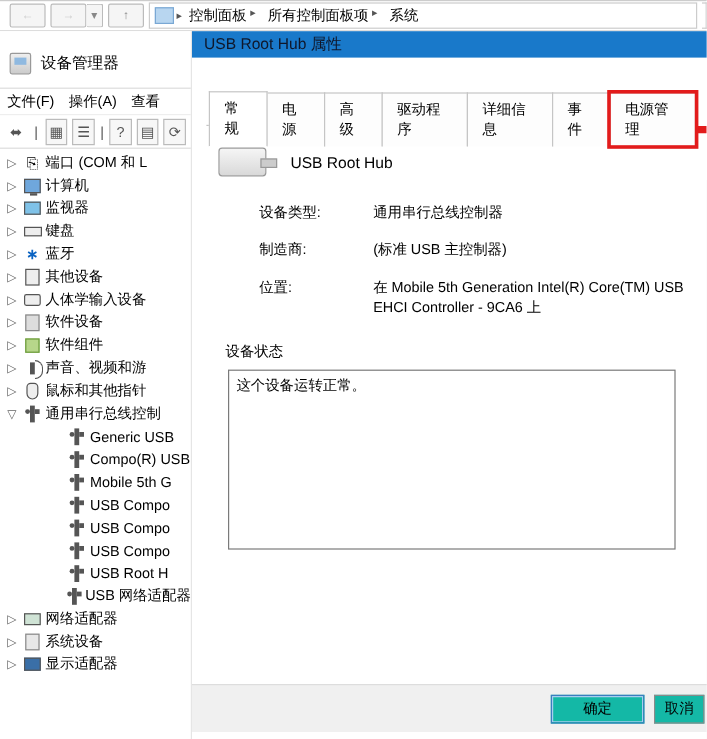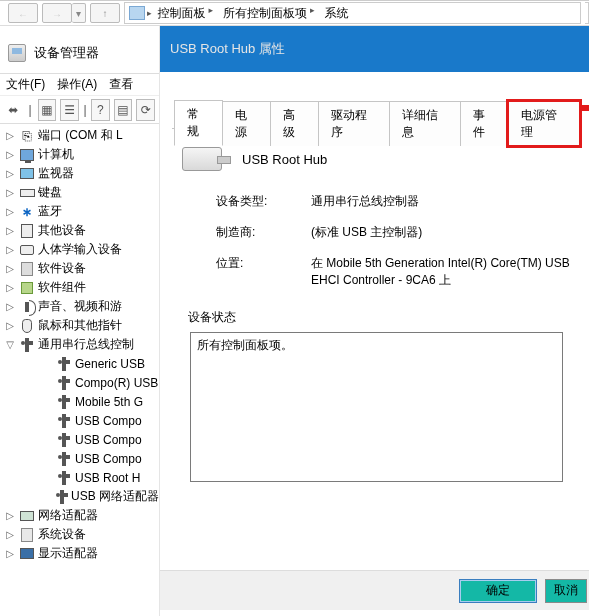--- a/index.html
+++ b/index.html
@@ -155,23 +155,23 @@
   .sb .thumb{position:absolute;left:2px;right:2px;top:18px;height:180px;background:#c8c8c8;border-radius:2px;}
   .sb .down{position:absolute;bottom:0;left:0;right:0;}
 
   
   .right {
     position: relative;
     flex: 1;
     background: #fff;
   }
   .dlg-title {
-    height: 46px;
+    height: 22px;
     background: #1979ca;
-    color: #e5e5e5;
+    color: #0f172a;
     display: flex;
     align-items: center;
     padding-left: 10px;
     font-size: 13px;
   }
   .tabs {
     display: flex;
     align-items: flex-end;
     border-bottom: 1px solid #c5c5c5;
     margin: 10px 10px 0 12px;
@@ -503,21 +503,21 @@
       <div class="info-grid">
         <div class="info-lbl">设备类型:</div>
         <div class="info-val">通用串行总线控制器</div>
         <div class="info-lbl">制造商:</div>
         <div class="info-val">(标准 USB 主控制器)</div>
         <div class="info-lbl">位置:</div>
         <div class="info-val">在 Mobile 5th Generation Intel(R) Core(TM) USB EHCI Controller - 9CA6 上</div>
       </div>
       <div class="status-label">设备状态</div>
       <div class="status-box">
-        <span>所有控制面板项。</span>
+        <span>这个设备运转正常。</span>
       </div>
     </div>
 
     <div class="dlg-footer">
       <div class="btn primary">确定</div>
       <div class="btn cut">取消</div>
     </div>
   </div>
 </div>
 

